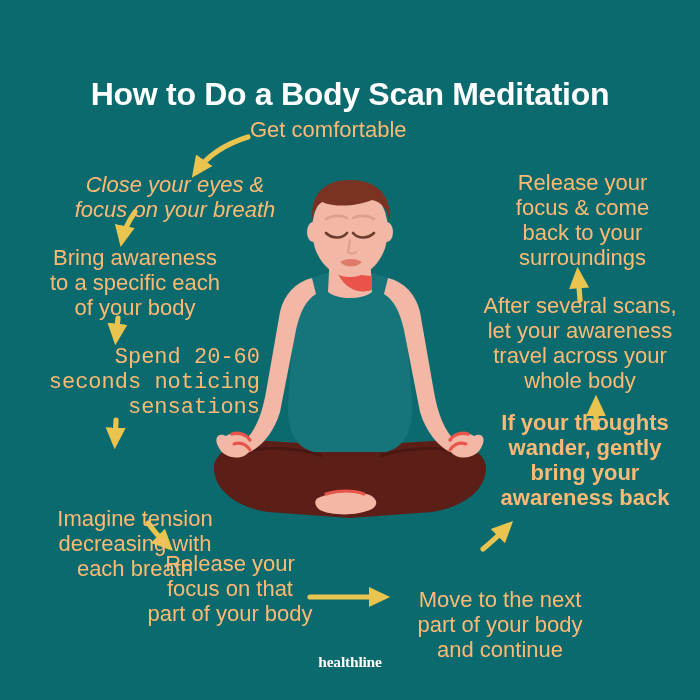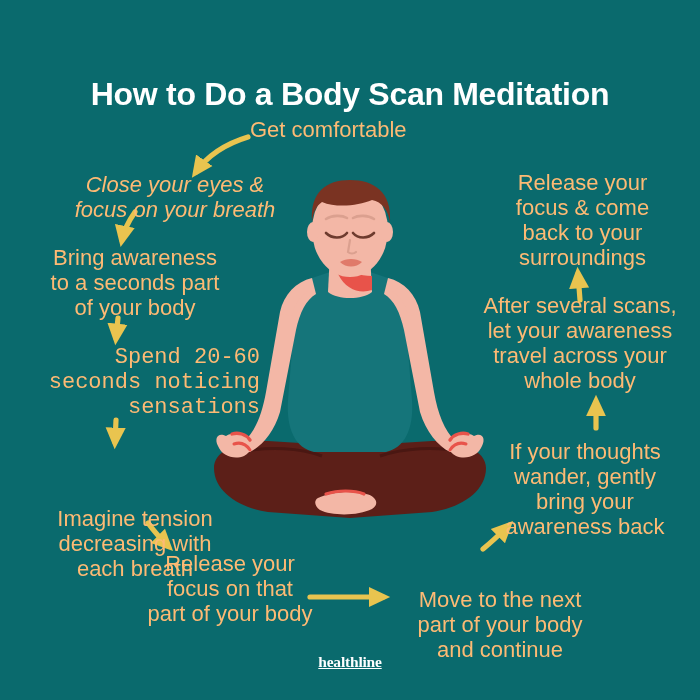--- a/index.html
+++ b/index.html
@@ -40,36 +40,35 @@
   }
 
   
   #s1 { left: 250px; top: 117px; width: 220px; text-align: left; }
   #s2 { left: 40px;  top: 172px; width: 270px; text-align: center; font-style: italic; }
   #s3 { left: 10px;  top: 245px; width: 250px; text-align: center; }
   #s4 { left: 10px;  top: 345px; width: 250px; text-align: right; font-family: Liberation Mono, monospace; }
   #s5 { left: 10px;  top: 468px; width: 250px; text-align: center; margin-top: 38px; }
   #s6 { left: 110px; top: 551px; width: 240px; text-align: center; }
   #s7 { left: 375px; top: 551px; width: 250px; text-align: center; margin-top: 36px; }
-  #s8 { left: 470px; top: 439px; width: 230px; text-align: center; }
+  #s8 { left: 470px; top: 410px; width: 230px; text-align: center; font-weight: bold; }
   #s9 { left: 460px; top: 293px; width: 240px; text-align: center; }
   #s10{ left: 470px; top: 170px; width: 225px; text-align: center; }
 
   #logo {
     position: absolute;
     left: 0;
     top: 653px;
     width: 700px;
     text-align: center;
     color: #ffffff;
     font-size: 15.5px;
     font-weight: bold;
     letter-spacing: -0.2px;
     font-family: "Liberation Serif", serif;
-    text-decoration: underline;
   }
   #arrows, #figure {
     position: absolute;
     left: 0; top: 0;
     width: 700px; height: 700px;
     pointer-events: none;
   }
   #figure { }
 </style>
 </head>
@@ -156,21 +155,21 @@
       <path d="M580 300 L578 274"></path>
     </g>
   </svg>
 
   <div id="title">How to Do a Body Scan Meditation</div>
 
   <div class="step" id="s1">Get comfortable</div>
   <div class="step" id="s2">Close your eyes &amp;
 focus on your breath</div>
   <div class="step" id="s3">Bring awareness
-to a seconds part
+to a specific each
 of your body</div>
   <div class="step" id="s4">Spend 20-60
 seconds noticing
 sensations</div>
   <div class="step" id="s5">Imagine tension
 decreasing with
 each breath</div>
   <div class="step" id="s6">Release your
 focus on that
 part of your body</div>

